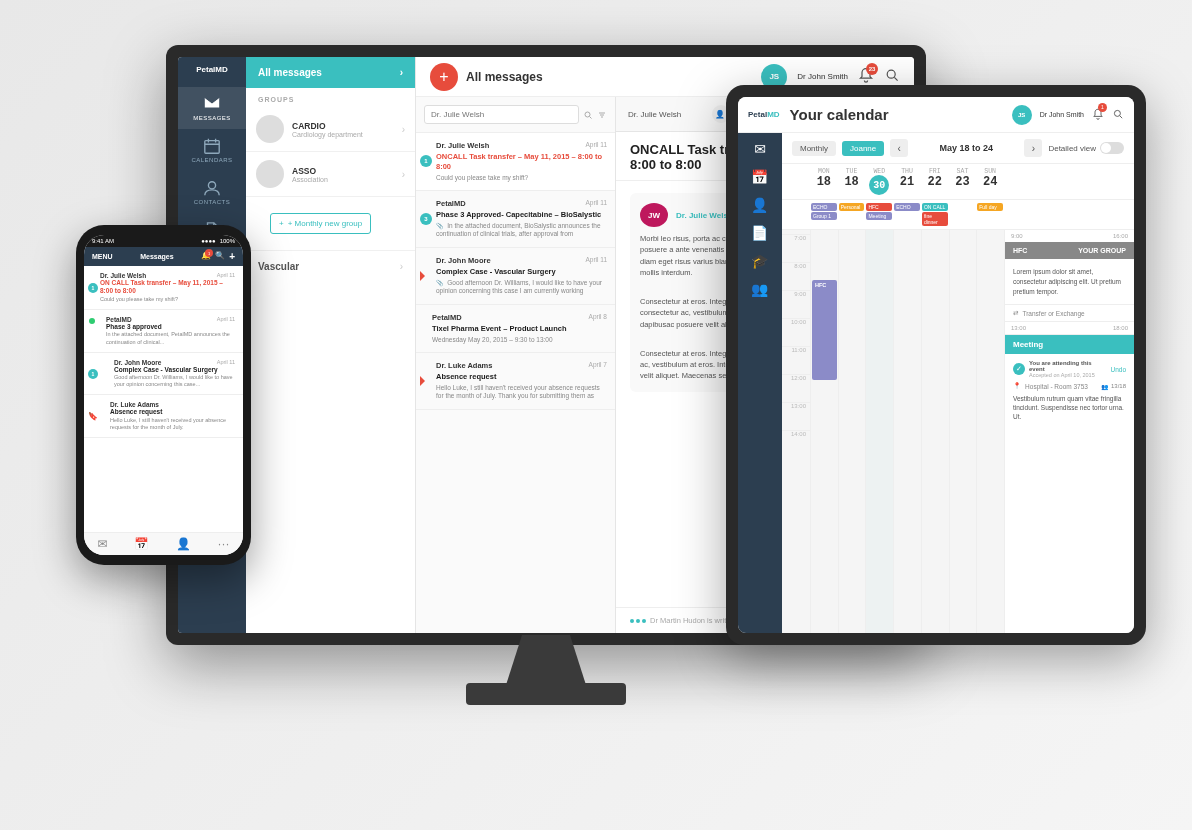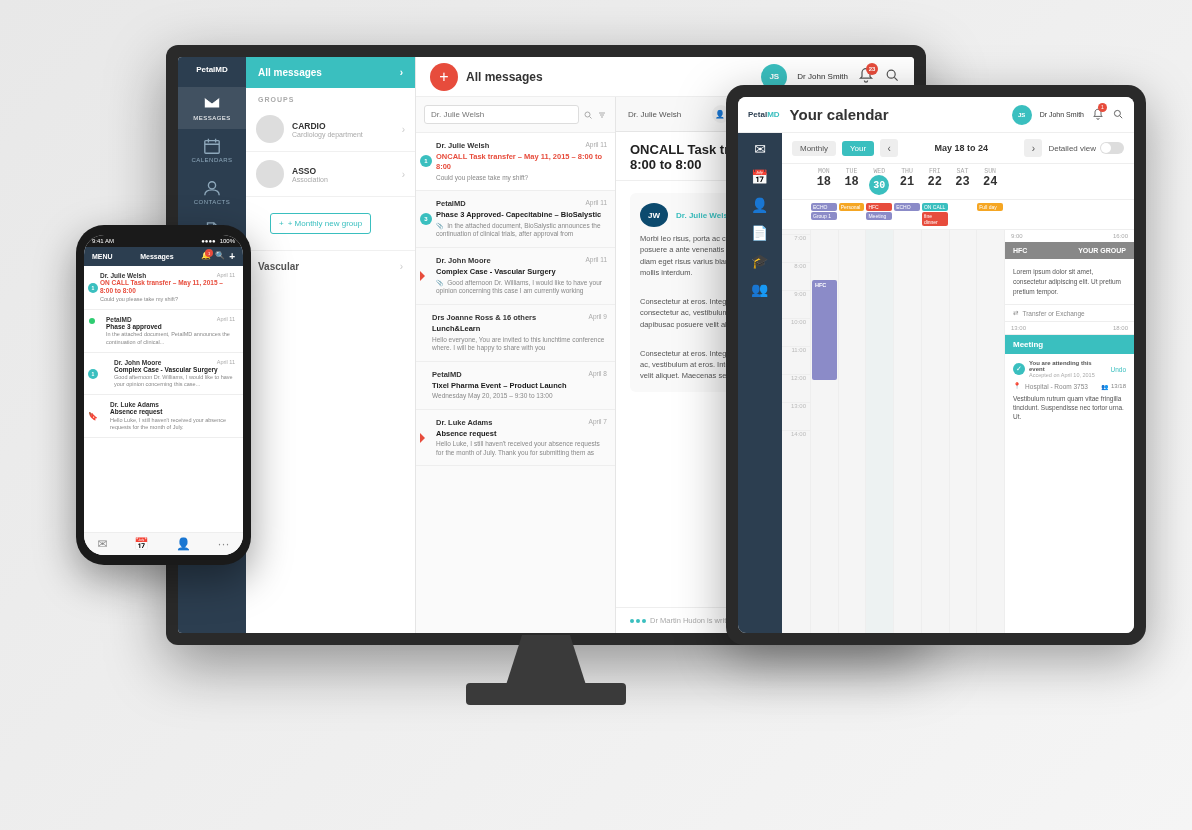--- a/index.html
+++ b/index.html
@@ -402,21 +402,21 @@
     .detail-msg-bubble {
       background: #f9f9f9;
       border-radius: 6px;
       padding: 10px;
       margin-bottom: 10px;
     }
     .detail-msg-avatar {
       width: 28px;
       height: 24px;
       border-radius: 50%;
-      background: #0c4a6e;
+      background: #be185d;
       margin-right: 8px;
       flex-shrink: 0;
       display: flex;
       align-items: center;
       justify-content: center;
       color: white;
       font-size: 8px;
       font-weight: bold;
     }
     .detail-msg-meta {
@@ -1104,30 +1104,20 @@
                     <span class="msg-date">April 11</span>
                   </div>
                   <div class="msg-subject">Complex Case - Vascular Surgery</div>
                   <div class="msg-preview">
                     <span class="msg-attachment">📎</span>
                     Good afternoon Dr. Williams, I would like to have your opinion concerning this case I am currently working
                   </div>
                 </div>
               </div>
 
-              <div class="message-item">
-                <div style="padding-left:8px;">
-                  <div class="msg-header">
-                    <span class="msg-sender">Drs Joanne Ross &amp; 16 others</span>
-                    <span class="msg-date">April 9</span>
-                  </div>
-                  <div class="msg-subject">Lunch&amp;Learn</div>
-                  <div class="msg-preview">Hello everyone, You are invited to this lunchtime conference where. I will be happy to share with you</div>
-                </div>
-              </div>
 
               <div class="message-item">
                 <div style="padding-left:8px;">
                   <div class="msg-header">
                     <span class="msg-sender">PetalMD</span>
                     <span class="msg-date">April 8</span>
                   </div>
                   <div class="msg-subject">Tixel Pharma Event – Product Launch</div>
                   <div class="msg-preview">Wednesday May 20, 2015 – 9:30 to 13:00</div>
                 </div>
@@ -1228,21 +1218,21 @@
               <div class="tablet-sidebar-icon">👤</div>
               <div class="tablet-sidebar-icon">📄</div>
               <div class="tablet-sidebar-icon">🎓</div>
               <div class="tablet-sidebar-icon">👥</div>
             </div>
 
             <div class="calendar-main">
 
               <div class="cal-toolbar">
                 <div class="cal-tab inactive">Monthly</div>
-                <div class="cal-tab active">Your</div>
+                <div class="cal-tab active">Joanne</div>
                 <div class="cal-nav-btn">‹</div>
                 <div class="cal-period">May 18 to 24</div>
                 <div class="cal-nav-btn">›</div>
                 <div class="cal-detail-toggle">
                   <span>Detailed view</span>
                   <div class="toggle-switch">
                     <div class="toggle-knob"></div>
                   </div>
                 </div>
               </div>

